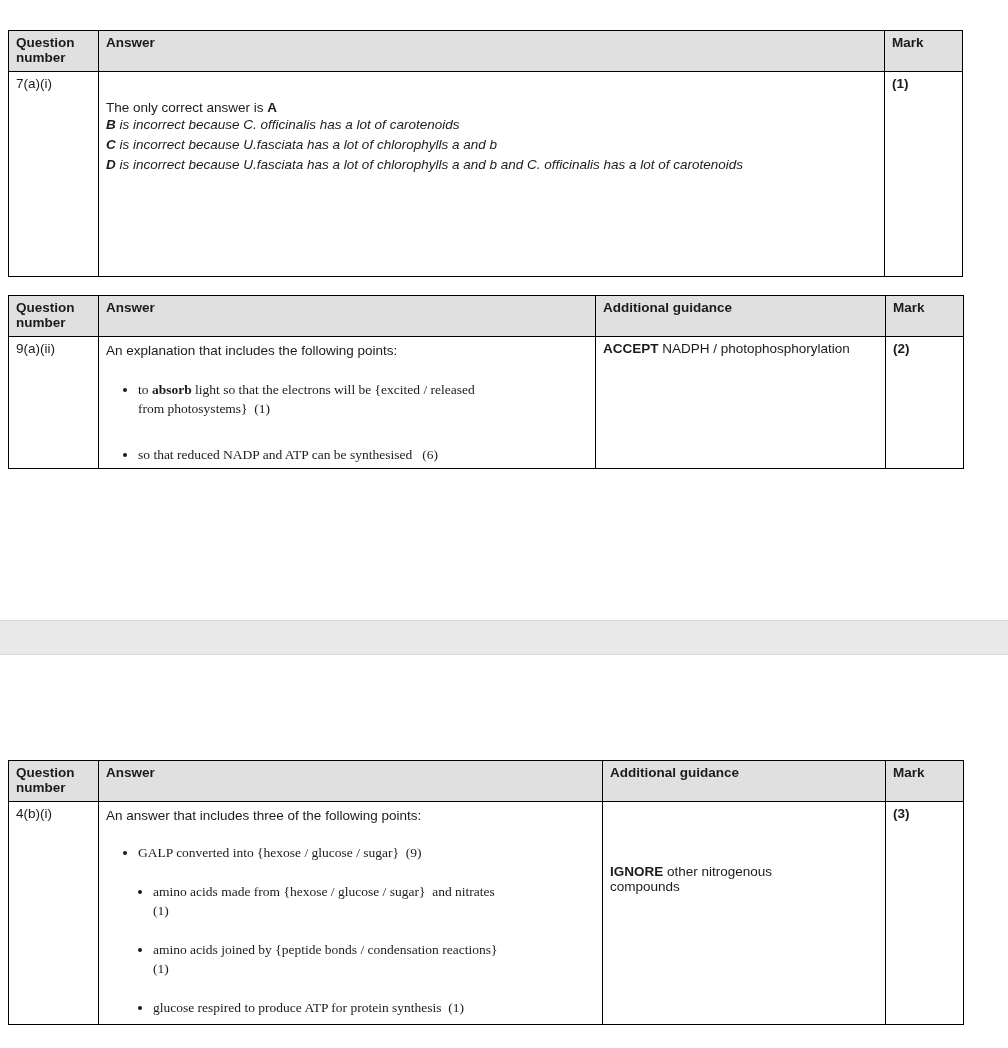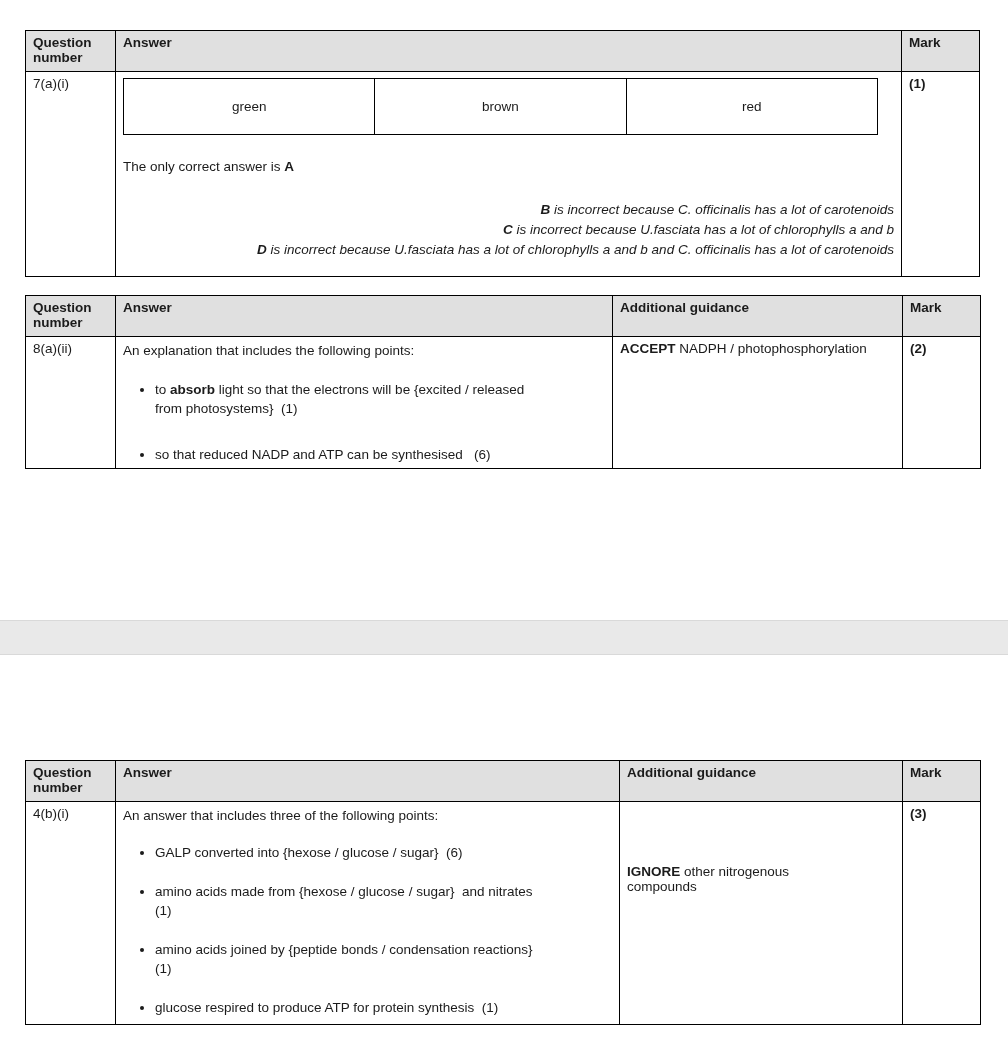--- a/index.html
+++ b/index.html
@@ -1,42 +1,42 @@
 <!DOCTYPE html>
 <html><head>
 <meta charset="utf-8">
 <style>
   * { margin:0; padding:0; box-sizing:border-box; }
   html,body { width:1008px; height:1048px; background:#ffffff;
     font-family:"Liberation Sans","DejaVu Sans",sans-serif;
     font-size:13.5px; color:#1b1b1b; }
   body { position:relative; overflow:hidden; }
 
-  .tbl-wrap { position:absolute; left:25px; width:756px; }
+  .tbl-wrap { position:absolute; left:8px; width:756px; }
 
   table.ms { border-collapse:collapse; width:955px; table-layout:fixed; }
   table.ms th, table.ms td { border:1px solid #000; vertical-align:top;
     padding:4px 7px; text-align:left; }
   table.ms th { background:#e0e0e0; font-weight:bold; height:41px; }
 
   td.qcell { font-weight:normal; }
   td.mcell { vertical-align:bottom; text-align:center; font-weight:bold; padding-bottom:6px; }
 
   
   table.options { border-collapse:collapse; width:755px; margin-top:2px; table-layout:fixed; }
   table.options td { border:1px solid #000; height:56px; text-align:center; vertical-align:middle; }
   p.correct { margin-top:24px; }
-  .incorrect { margin-top:26px; font-style:italic; line-height:20px;text-align:right; }
+  .incorrect { font-style:italic; line-height:20px; }
   .incorrect b { font-style:italic; }
 
   
   td.acell p.intro { padding-top:2px; }
-  td.acell ul { margin-top:20px; padding-left:32px; list-style:disc outside; }
+  td.acell ul { margin-top:20px; padding-left:32px; list-style:disc outside;font-family:Liberation Serif, serif; }
   td.acell li { line-height:19px; }
-  .t3 td.acell li + li { margin-top:20px; }
+  .t3 td.acell li + li { margin-top:20px;margin-left:15px; }
   .t2 td.acell ul { margin-top:22px; }
   .t2 td.acell li + li { margin-top:27px; }
 
   .pw { white-space:pre-wrap; }
 
   td.gcell-bottom { vertical-align:bottom; padding-bottom:5px;margin-top:30px; }
   td.gcell-top .g-inner { margin-top:58px; }
 
   .page-divider { position:absolute; left:0; top:620px; width:1008px; height:35px;
     background:#e9e9e9; border-top:1px solid #d9d9d9; border-bottom:1px solid #d9d9d9; }
@@ -53,29 +53,20 @@
       </colgroup>
     <tbody>
         <tr>
       <th>Question number</th>
       <th>Answer</th>
       <th>Mark</th>
     </tr>
     <tr>
       <td class="qcell">7(a)(i)</td>
       <td class="acell" style="height:205px">
-        <table class="options">
-          <tbody>
-                <tr>
-            <td>green</td>
-            <td>brown</td>
-            <td>red</td>
-          </tr>
-        </tbody>
-            </table>
         <p class="correct">
           <span>The only correct answer is </span><b>A</b>
         </p>
         <div class="incorrect">
           <div><b>B</b><span> is incorrect because C. officinalis has a lot of carotenoids</span></div>
           <div><b>C</b><span> is incorrect because U.fasciata has a lot of chlorophylls a and b</span></div>
           <div><b>D</b><span> is incorrect because U.fasciata has a lot of chlorophylls a and b and C. officinalis has a lot of carotenoids</span></div>
         </div>
       </td>
       <td class="mcell">(1)</td>
@@ -93,21 +84,21 @@
         <col style="width:78px">
       </colgroup>
     <tbody>
         <tr>
       <th>Question number</th>
       <th>Answer</th>
       <th>Additional guidance</th>
       <th>Mark</th>
     </tr>
     <tr>
-      <td class="qcell">8(a)(ii)</td>
+      <td class="qcell">9(a)(ii)</td>
       <td class="acell" style="height:123px">
         <p class="intro">An explanation that includes the following points:</p>
         <ul>
           <li><span>to </span><b>absorb</b><span class="pw"> light so that the electrons will be {excited / released
 from photosystems}  (1)</span></li>
           <li><span class="pw">so that reduced NADP and ATP can be synthesised   (6)</span></li>
         </ul>
       </td>
       <td class="gcell-bottom">
         <div><b>ACCEPT</b><span class="pw"> NADPH / photophosphorylation</span></div>
@@ -133,21 +124,21 @@
       <th>Question number</th>
       <th>Answer</th>
       <th>Additional guidance</th>
       <th>Mark</th>
     </tr>
     <tr>
       <td class="qcell">4(b)(i)</td>
       <td class="acell" style="height:223px">
         <p class="intro">An answer that includes three of the following points:</p>
         <ul>
-          <li><span class="pw">GALP converted into {hexose / glucose / sugar}  (6)</span></li>
+          <li><span class="pw">GALP converted into {hexose / glucose / sugar}  (9)</span></li>
           <li><span class="pw">amino acids made from {hexose / glucose / sugar}  and nitrates
 (1)</span></li>
           <li><span class="pw">amino acids joined by {peptide bonds / condensation reactions}
 (1)</span></li>
           <li><span class="pw">glucose respired to produce ATP for protein synthesis  (1)</span></li>
         </ul>
       </td>
       <td class="gcell-top">
         <div class="g-inner"><b>IGNORE</b><span class="pw"> other nitrogenous
 compounds</span></div>

